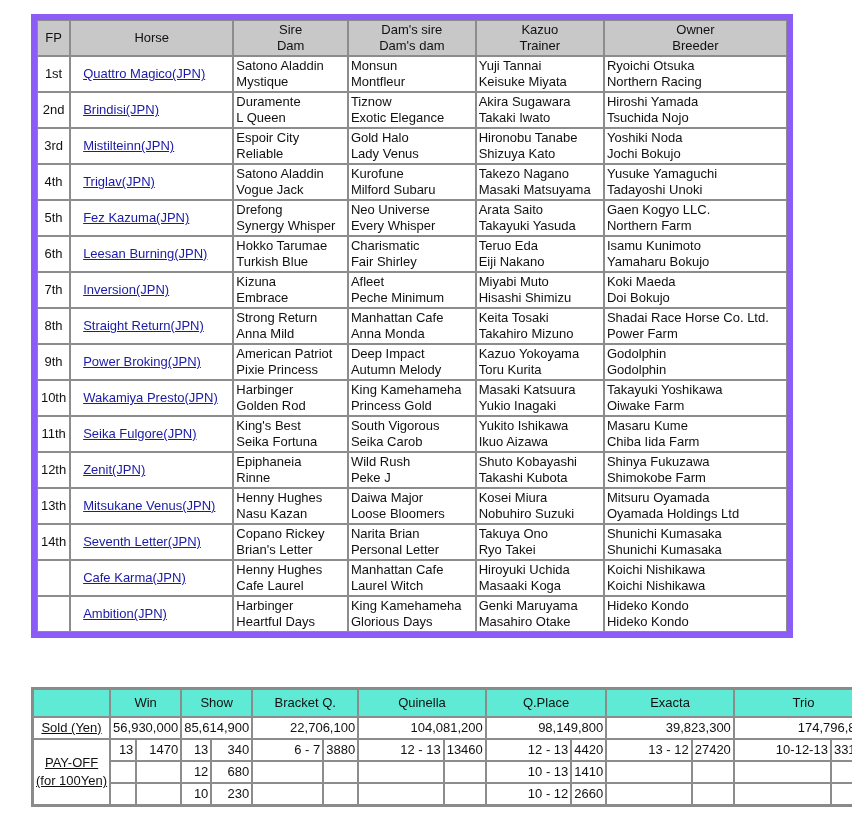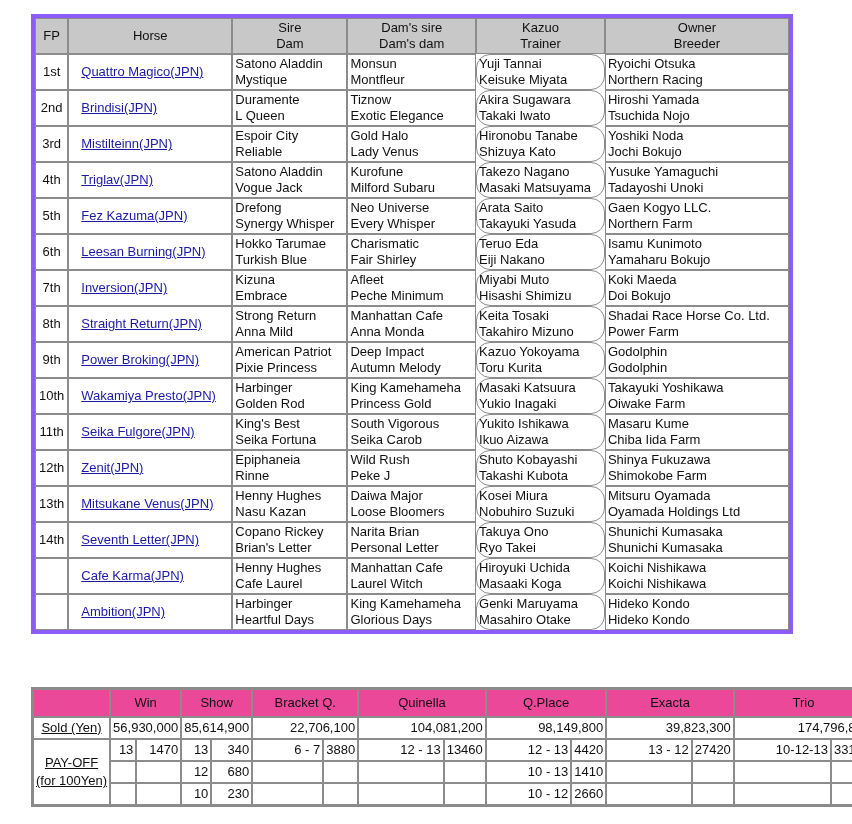--- a/index.html
+++ b/index.html
@@ -1,37 +1,37 @@
 <!DOCTYPE html>
 <html><head>
 <meta charset="utf-8">
 <style>
   html, body { margin: 0; padding: 0; background: #ffffff; }
   body { width: 852px; height: 824px; position: relative; font-family: "Liberation Sans", sans-serif; color: #111; }
   table { border-collapse: separate; border-spacing: 0; font-family: "Liberation Sans", sans-serif; font-size: 13px; }
   .results {
     position: absolute; left: 31px; top: 14px; width: 762px;
-    border: 4px solid #8b5cf6; border-spacing: 0;
+    border: 6px solid #8b5cf6; border-spacing: 0;
   }
   .results th, .results td { border: 1px solid #8c8c8c; padding: 0 2px; }
   .results th { background: #c8c8c8; font-weight: normal; text-align: center; line-height: 16px; height: 34px; }
   .results td { line-height: 16px; height: 34px; vertical-align: middle; white-space: nowrap; }
   .results td.fp { text-align: center; width: 28px; }
   .results td.horse { width: 153px; padding-left: 12px; }
   .results td.sire { width: 113px; }
   .results td.dsire { width: 127px; }
-  .results td.jockey { width: 127px; border-radius: 14px; }
+  .results td.jockey { width: 127px; }
   .results td.owner { width: 184px; }
   .results a { color: #1a1aa6; text-decoration: underline; }
   .payoff {
     position: absolute; left: 31px; top: 687px; width: 802px;
     border: 2px solid #8a8a8a;
   }
   .payoff th, .payoff td { border: 1px solid #8c8c8c; padding: 0 2px; line-height: 18px; height: 20px; white-space: nowrap; }
-  .payoff th { font-weight: normal; text-align: center; height: 26px; background: #ec4899; }
+  .payoff th { font-weight: normal; text-align: center; height: 26px; background: #5eead4; }
   .payoff td.num { text-align: right; }
   .payoff td.ctr { text-align: center; padding-left: 41px; }
   .payoff td.lbl { text-align: center; text-decoration: underline; }
 </style>
 </head>
 <body>
 
 <table class="results">
   <thead>
     <tr>

